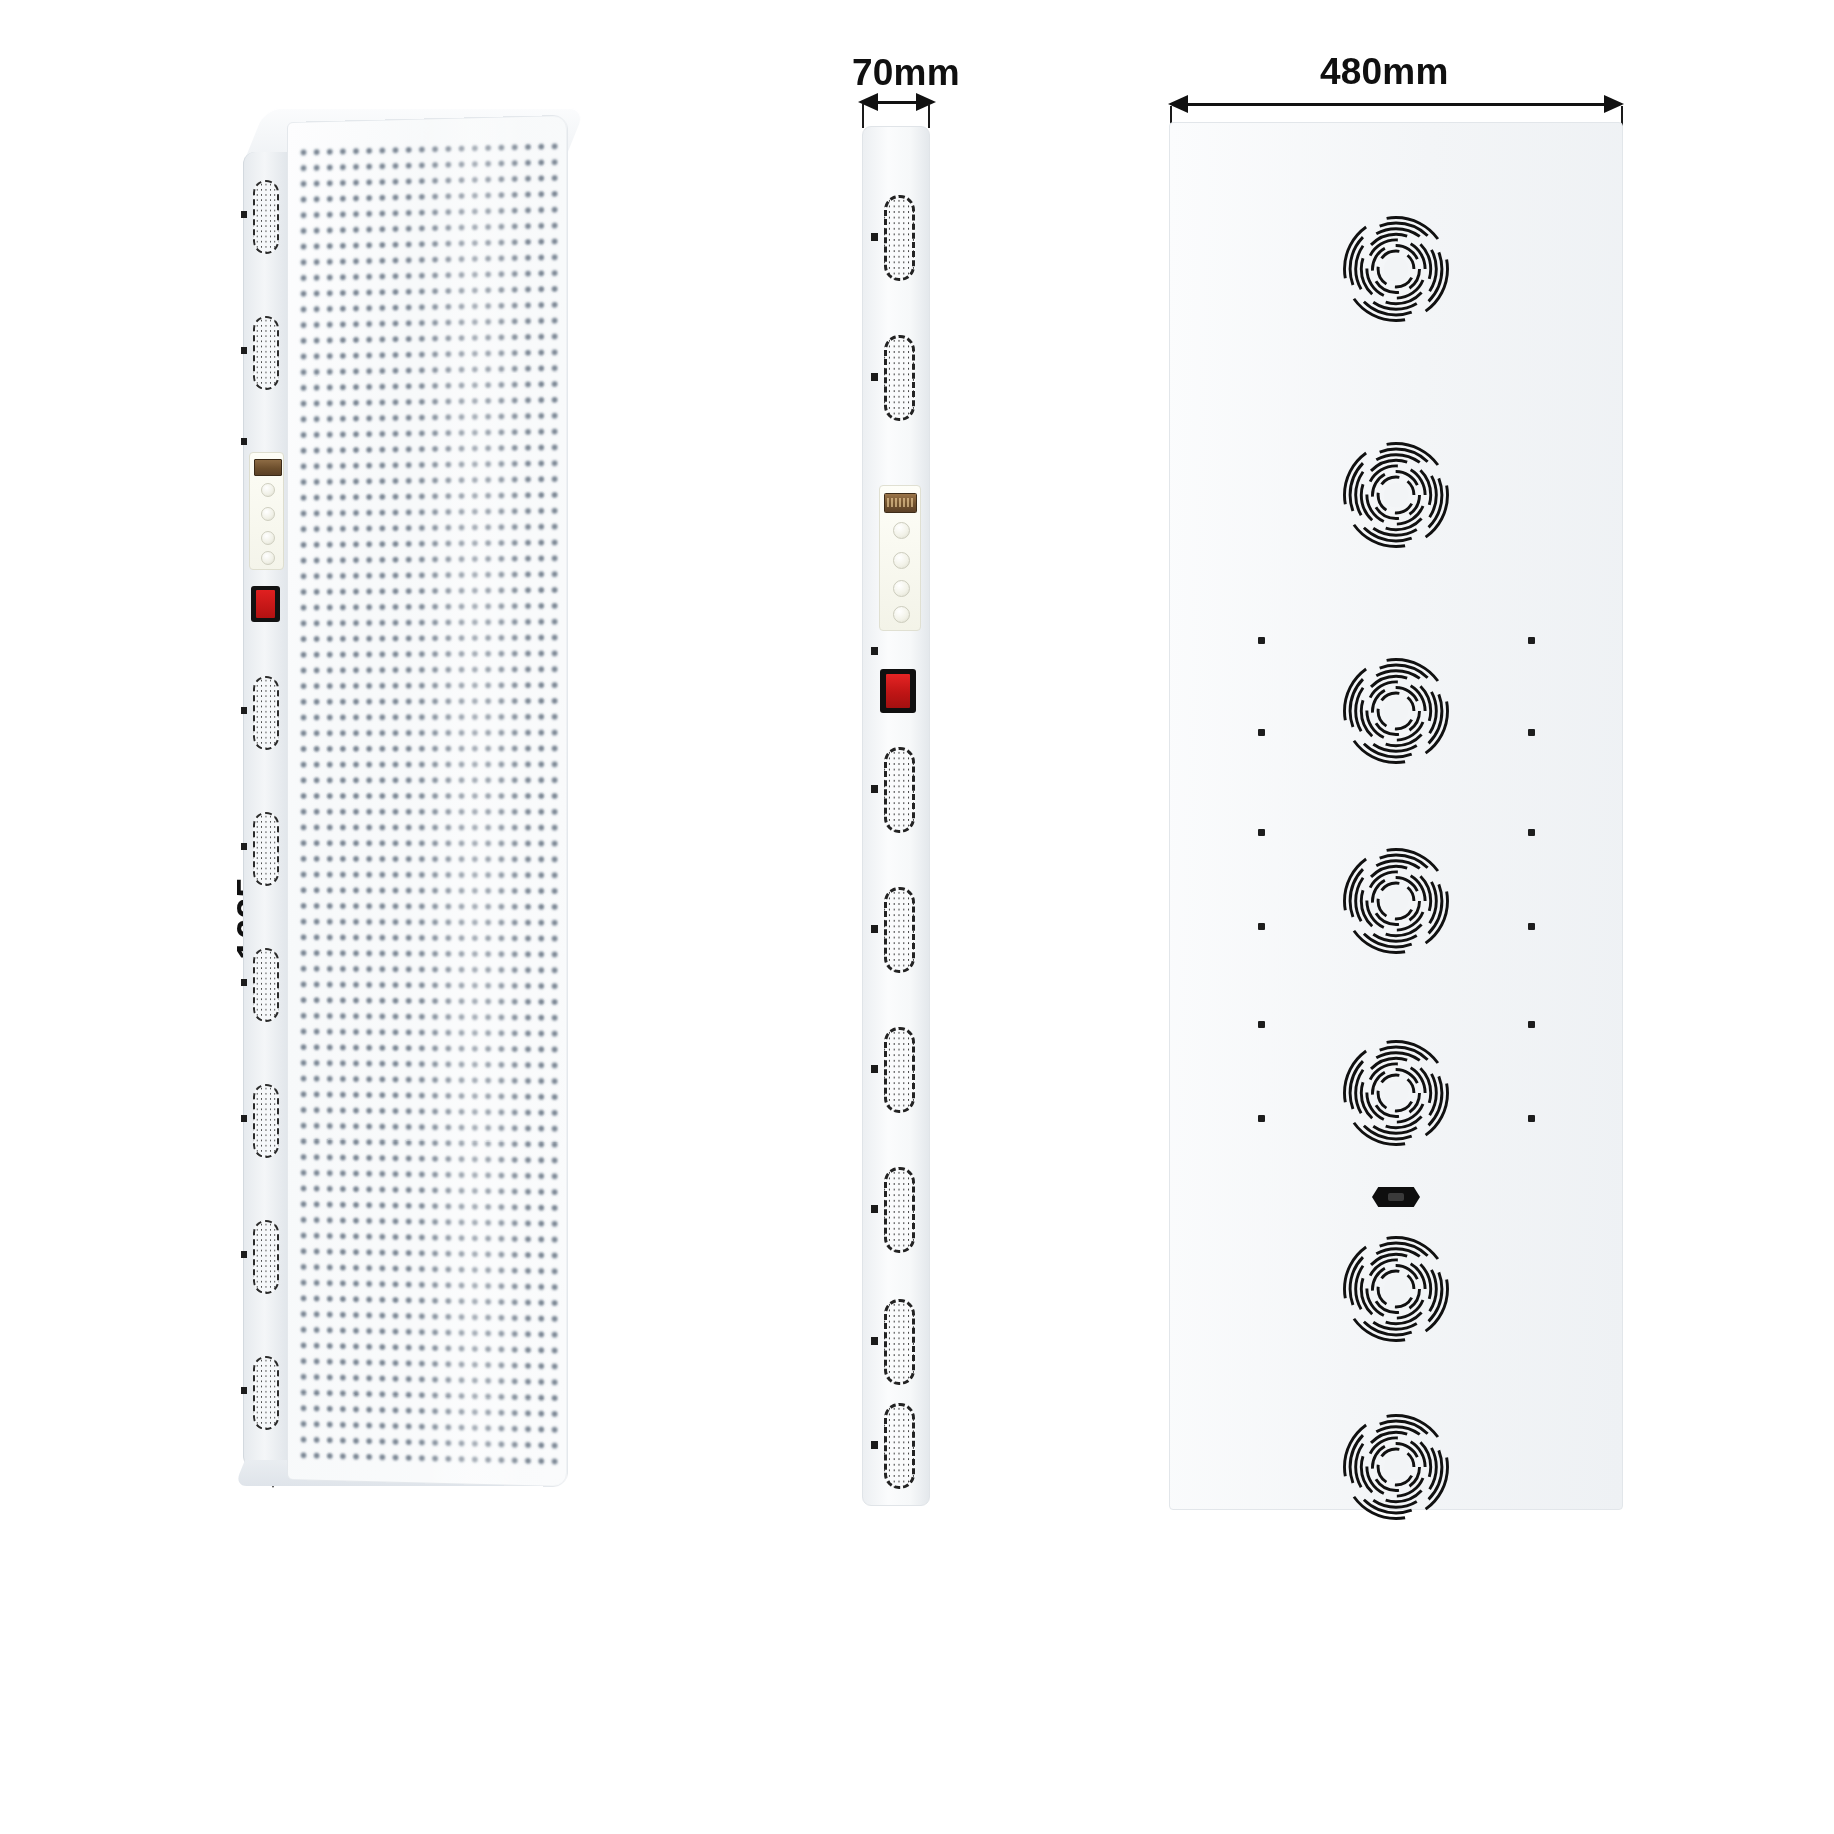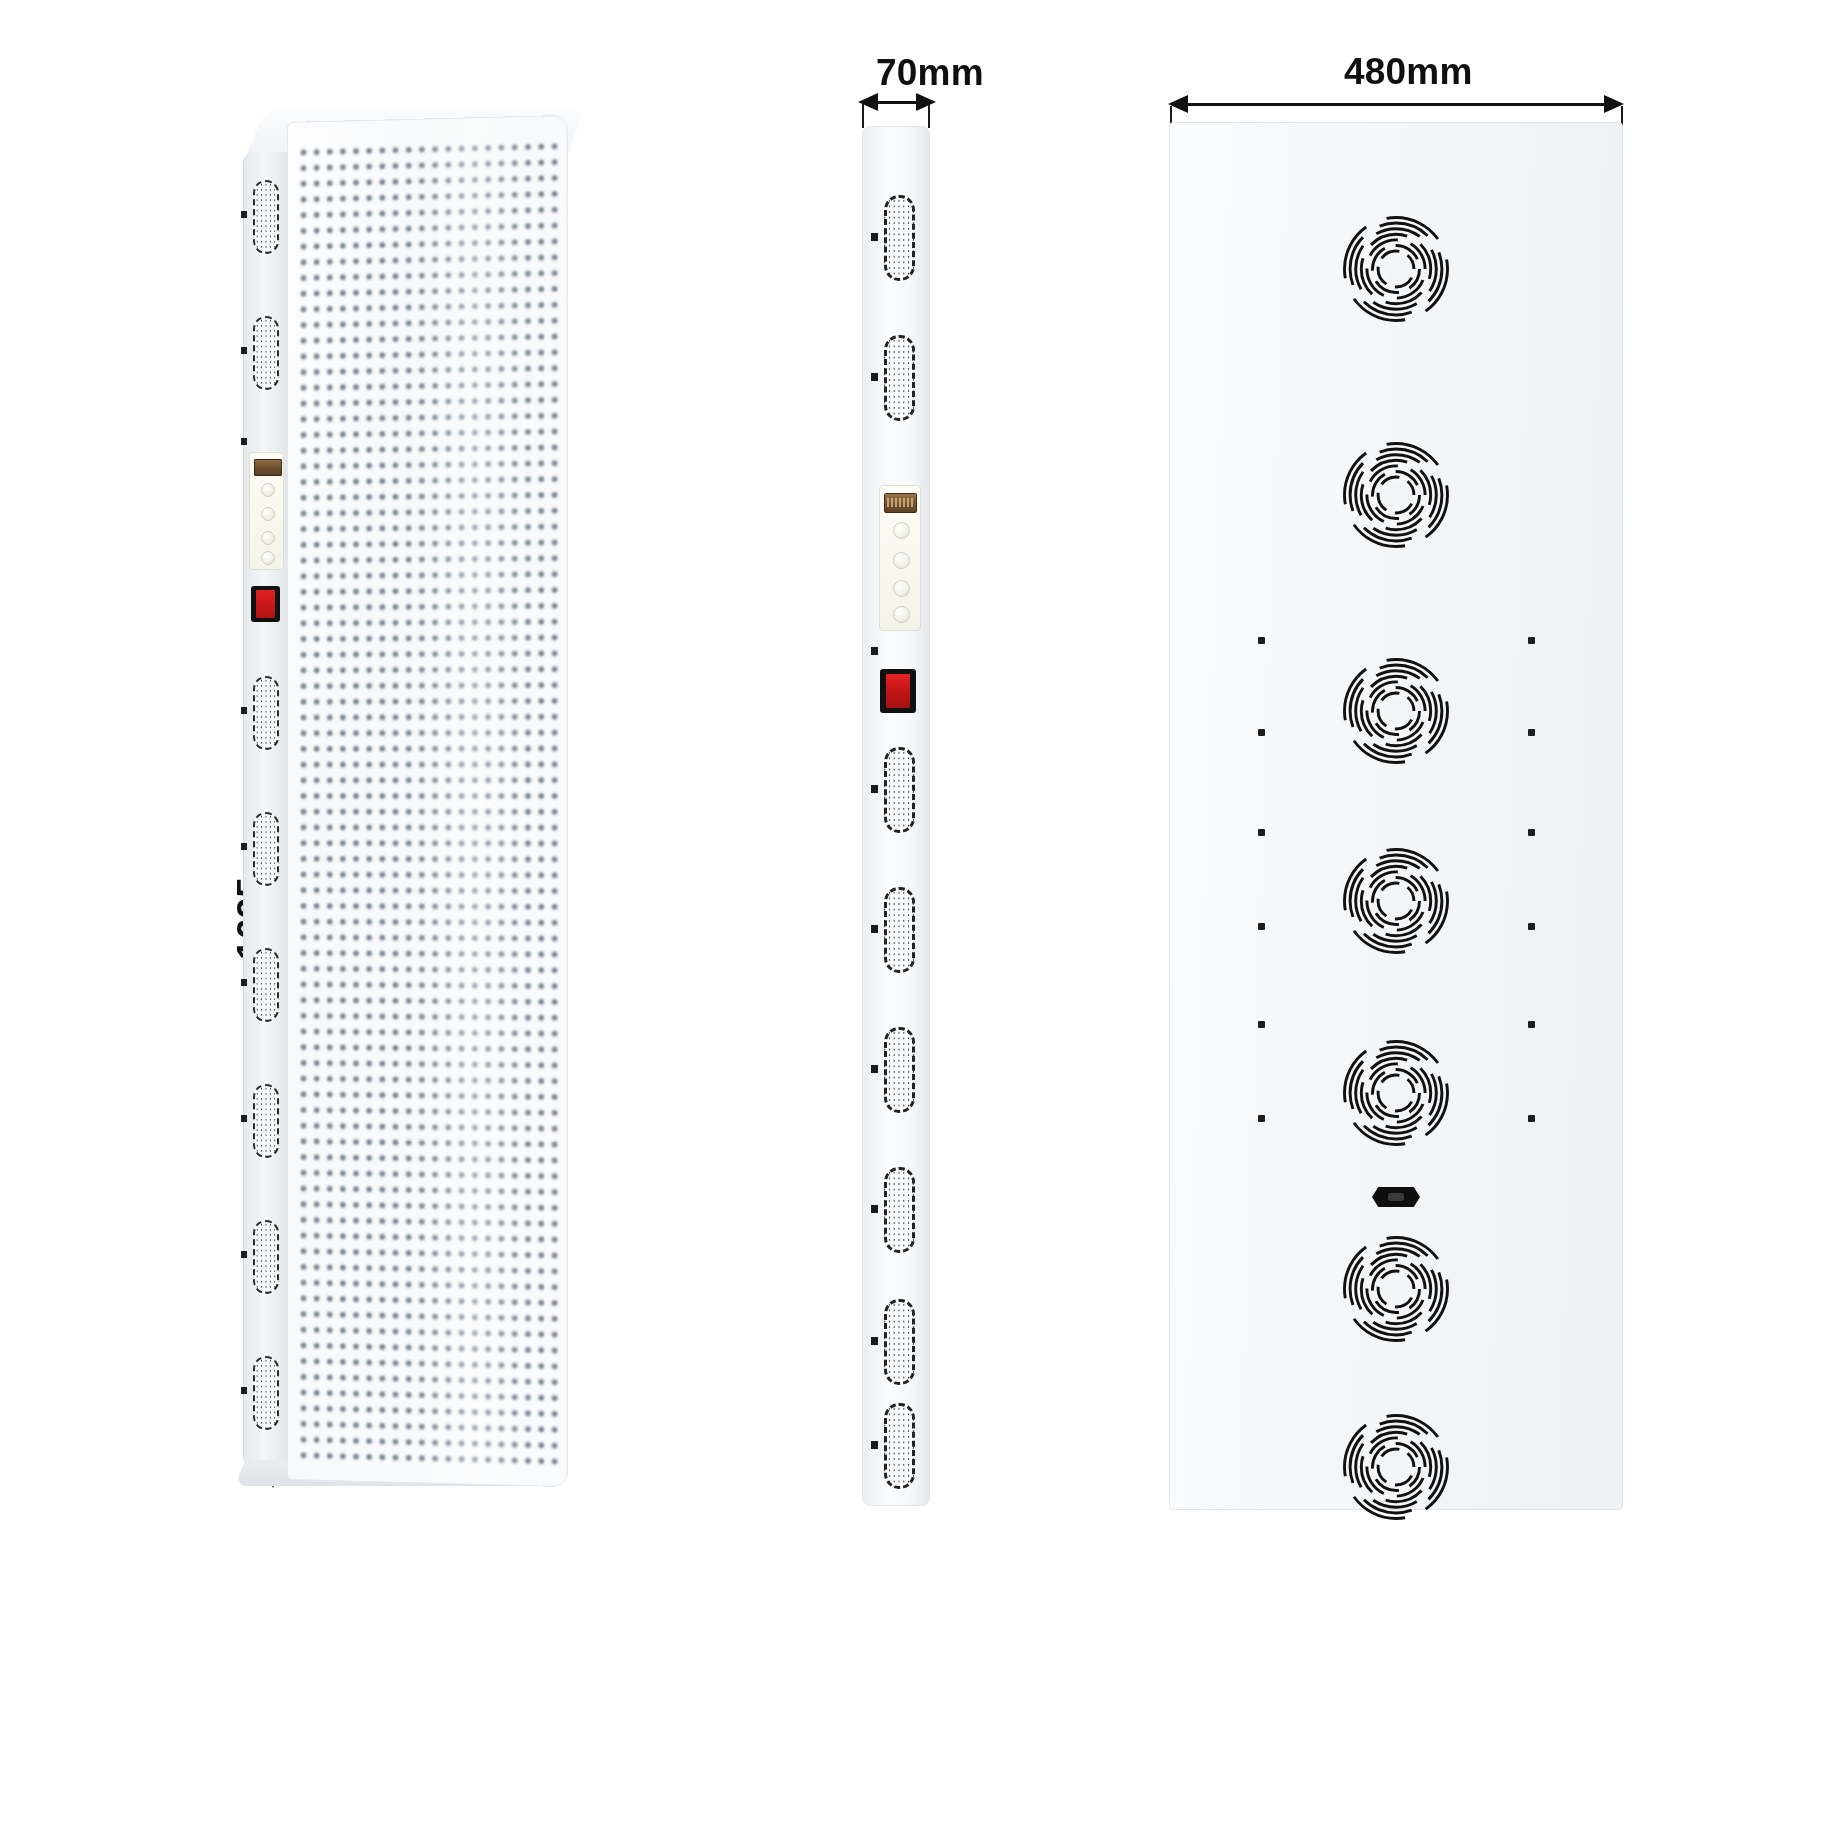--- a/index.html
+++ b/index.html
@@ -24,21 +24,20 @@
   .dim-label {
     position: absolute;
     font-family: "Liberation Sans", sans-serif;
     font-weight: 700;
     color: #101010;
     white-space: nowrap;
     letter-spacing: 0.2px;
   }
   .dim-h {
     font-size: 37px;
-    margin-left: 24px;
   }
   .dim-v {
     font-size: 37px;
     transform: rotate(-90deg);
     transform-origin: 0 0;
   }
 
   
   .dimline-h {
     position: absolute;

